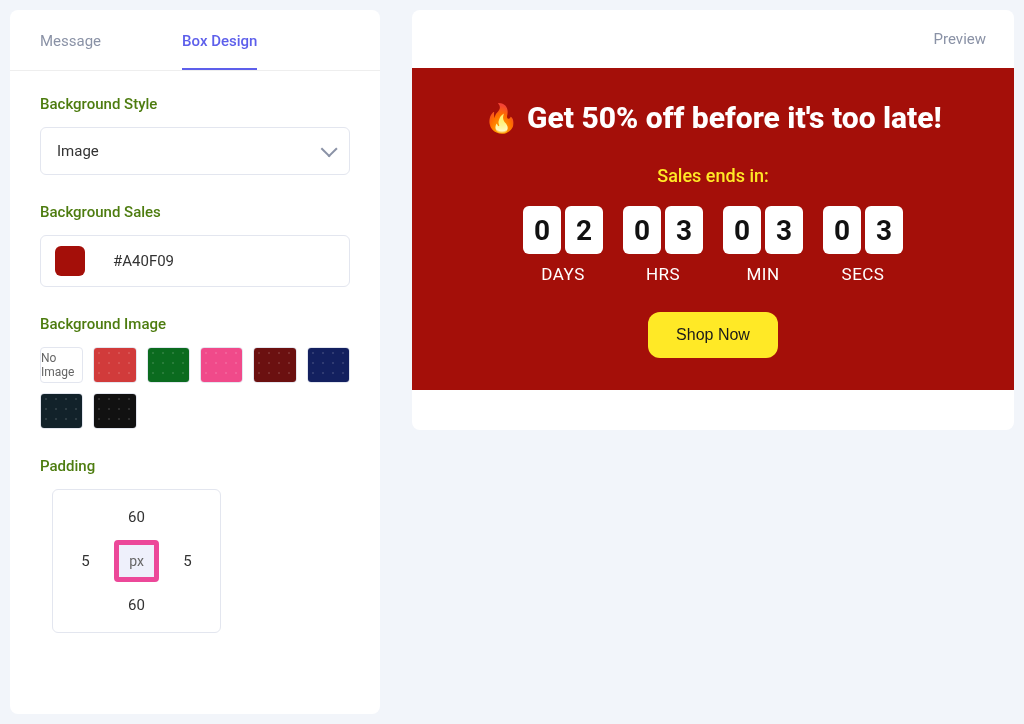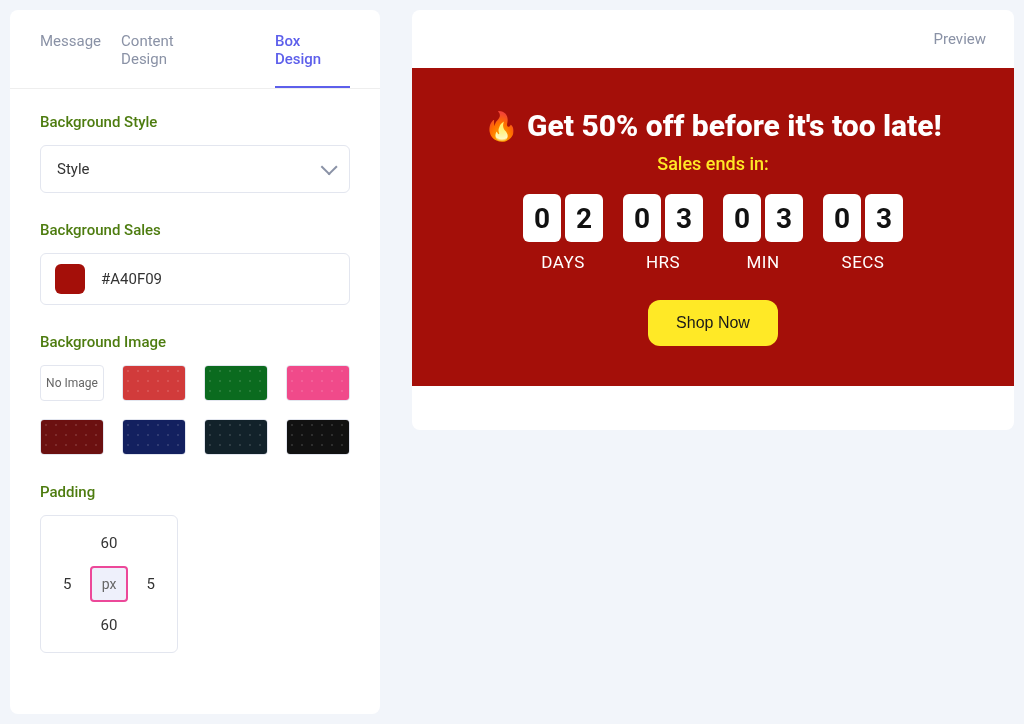--- a/index.html
+++ b/index.html
@@ -17,21 +17,21 @@
   width: 370px;
   background: #fff;
   border-radius: 8px;
   display: flex;
   flex-direction: column;
 }
 .tabs {
   display: flex;
   border-bottom: 1px solid #eee;
   padding: 0 30px;
-  gap: 20px;
+  gap: 49px;
 }
 .tab {
   padding: 22px 0 18px 0;
   font-size: 15px;
   color: #8a92a6;
   cursor: pointer;
   border-bottom: 2px solid transparent;
 }
 .tab.active {
   color: #5d5feb;
@@ -69,99 +69,100 @@
   border-bottom: 2px solid #8a92a6;
   transform: rotate(45deg) translateY(-3px);
 }
 .color-field {
   width: 100%;
   border: 1px solid #e3e6ef;
   border-radius: 6px;
   padding: 10px 14px;
   display: flex;
   align-items: center;
-  gap: 16px;
+  gap: 28px;
   background: #fff;
 }
 .swatch {
   width: 30px; height: 30px;
   border-radius: 6px;
 }
 .color-text { font-size: 15px; color: #333; }
 .thumbs {
   display: grid;
-  grid-template-columns: repeat(4, 1fr);
-  gap: 18px;
+  grid-template-columns: repeat(6, 1fr);
+  gap: 10px;
 }
 .thumb {
   height: 36px;
   border: 1px solid #e3e6ef;
   border-radius: 4px;
   display: flex;
   align-items: center;
   justify-content: center;
   font-size: 12px;
   color: #666;
   cursor: pointer;
   overflow: hidden;
   position: relative;
 }
 .thumb-pattern {
   width: 100%; height: 100%;
 }
 .padding-box {
-  width: 138px;
+  width: 169px;
   border: 1px solid #e3e6ef;
   border-radius: 6px;
   padding: 18px 10px;
   display: grid;
   grid-template-columns: 1fr 1fr 1fr;
   grid-template-rows: auto auto auto;
   gap: 14px 6px;
   justify-items: center;
   align-items: center;
+  margin-left: 12px;
 }
 .pad-val { font-size: 15px; color: #333; }
 .pad-top { grid-column: 1 / 4; }
 .pad-bottom { grid-column: 1 / 4; }
 .pad-center {
   background: #eef0fb;
-  border: 2px solid #ec4899;
+  border: 5px solid #ec4899;
   border-radius: 4px;
   padding: 8px 10px;
   font-size: 14px;
   color: #666;
 }
 .right-panel {
   flex: 1;
   background: #fff;
   border-radius: 8px;
   padding: 0;
   height: 420px;
 }
 .preview-header {
   padding: 20px 28px;
   font-size: 15px;
   color: #8a92a6;
   text-align: right;
 }
 .preview-body {
   background: #a40f09;
-  padding: 40px 20px;
+  padding: 32px 20px;
   text-align: center;
   color: #fff;
 }
 .hero-title {
   font-size: 30px;
   font-weight: 800;
   color: #fff;
 }
 .fire { font-size: 28px; margin-right: 8px; }
 .sub {
-  margin-top: 10px;
+  margin-top: 30px;
   font-size: 18px;
   color: #ffe926;
   font-weight: 500;
 }
 .countdown {
   margin-top: 20px;
   display: flex;
   justify-content: center;
   gap: 20px;
 }
@@ -207,30 +208,29 @@
   background-image: radial-gradient(rgba(255,255,255,0.12) 1px, transparent 1px);
   background-size: 10px 10px;
 }
 </style>
 </head>
 <body>
 
 <div class="left-panel">
   <div class="tabs">
     <div class="tab">Message</div>
-    <div class="tab">Content Design</div>
     <div class="tab active">Box Design</div>
   </div>
 
   <div class="panel-body">
 
     <div class="section">
       <div class="section-label">Background Style</div>
       <div class="dropdown">
-        <span>Style</span>
+        <span>Image</span>
         <span class="chevron"></span>
       </div>
     </div>
 
     <div class="section">
       <div class="section-label">Background Sales</div>
       <div class="color-field">
         <div class="swatch" style="background:#A40F09"></div>
         <span class="color-text">#A40F09</span>
       </div>

